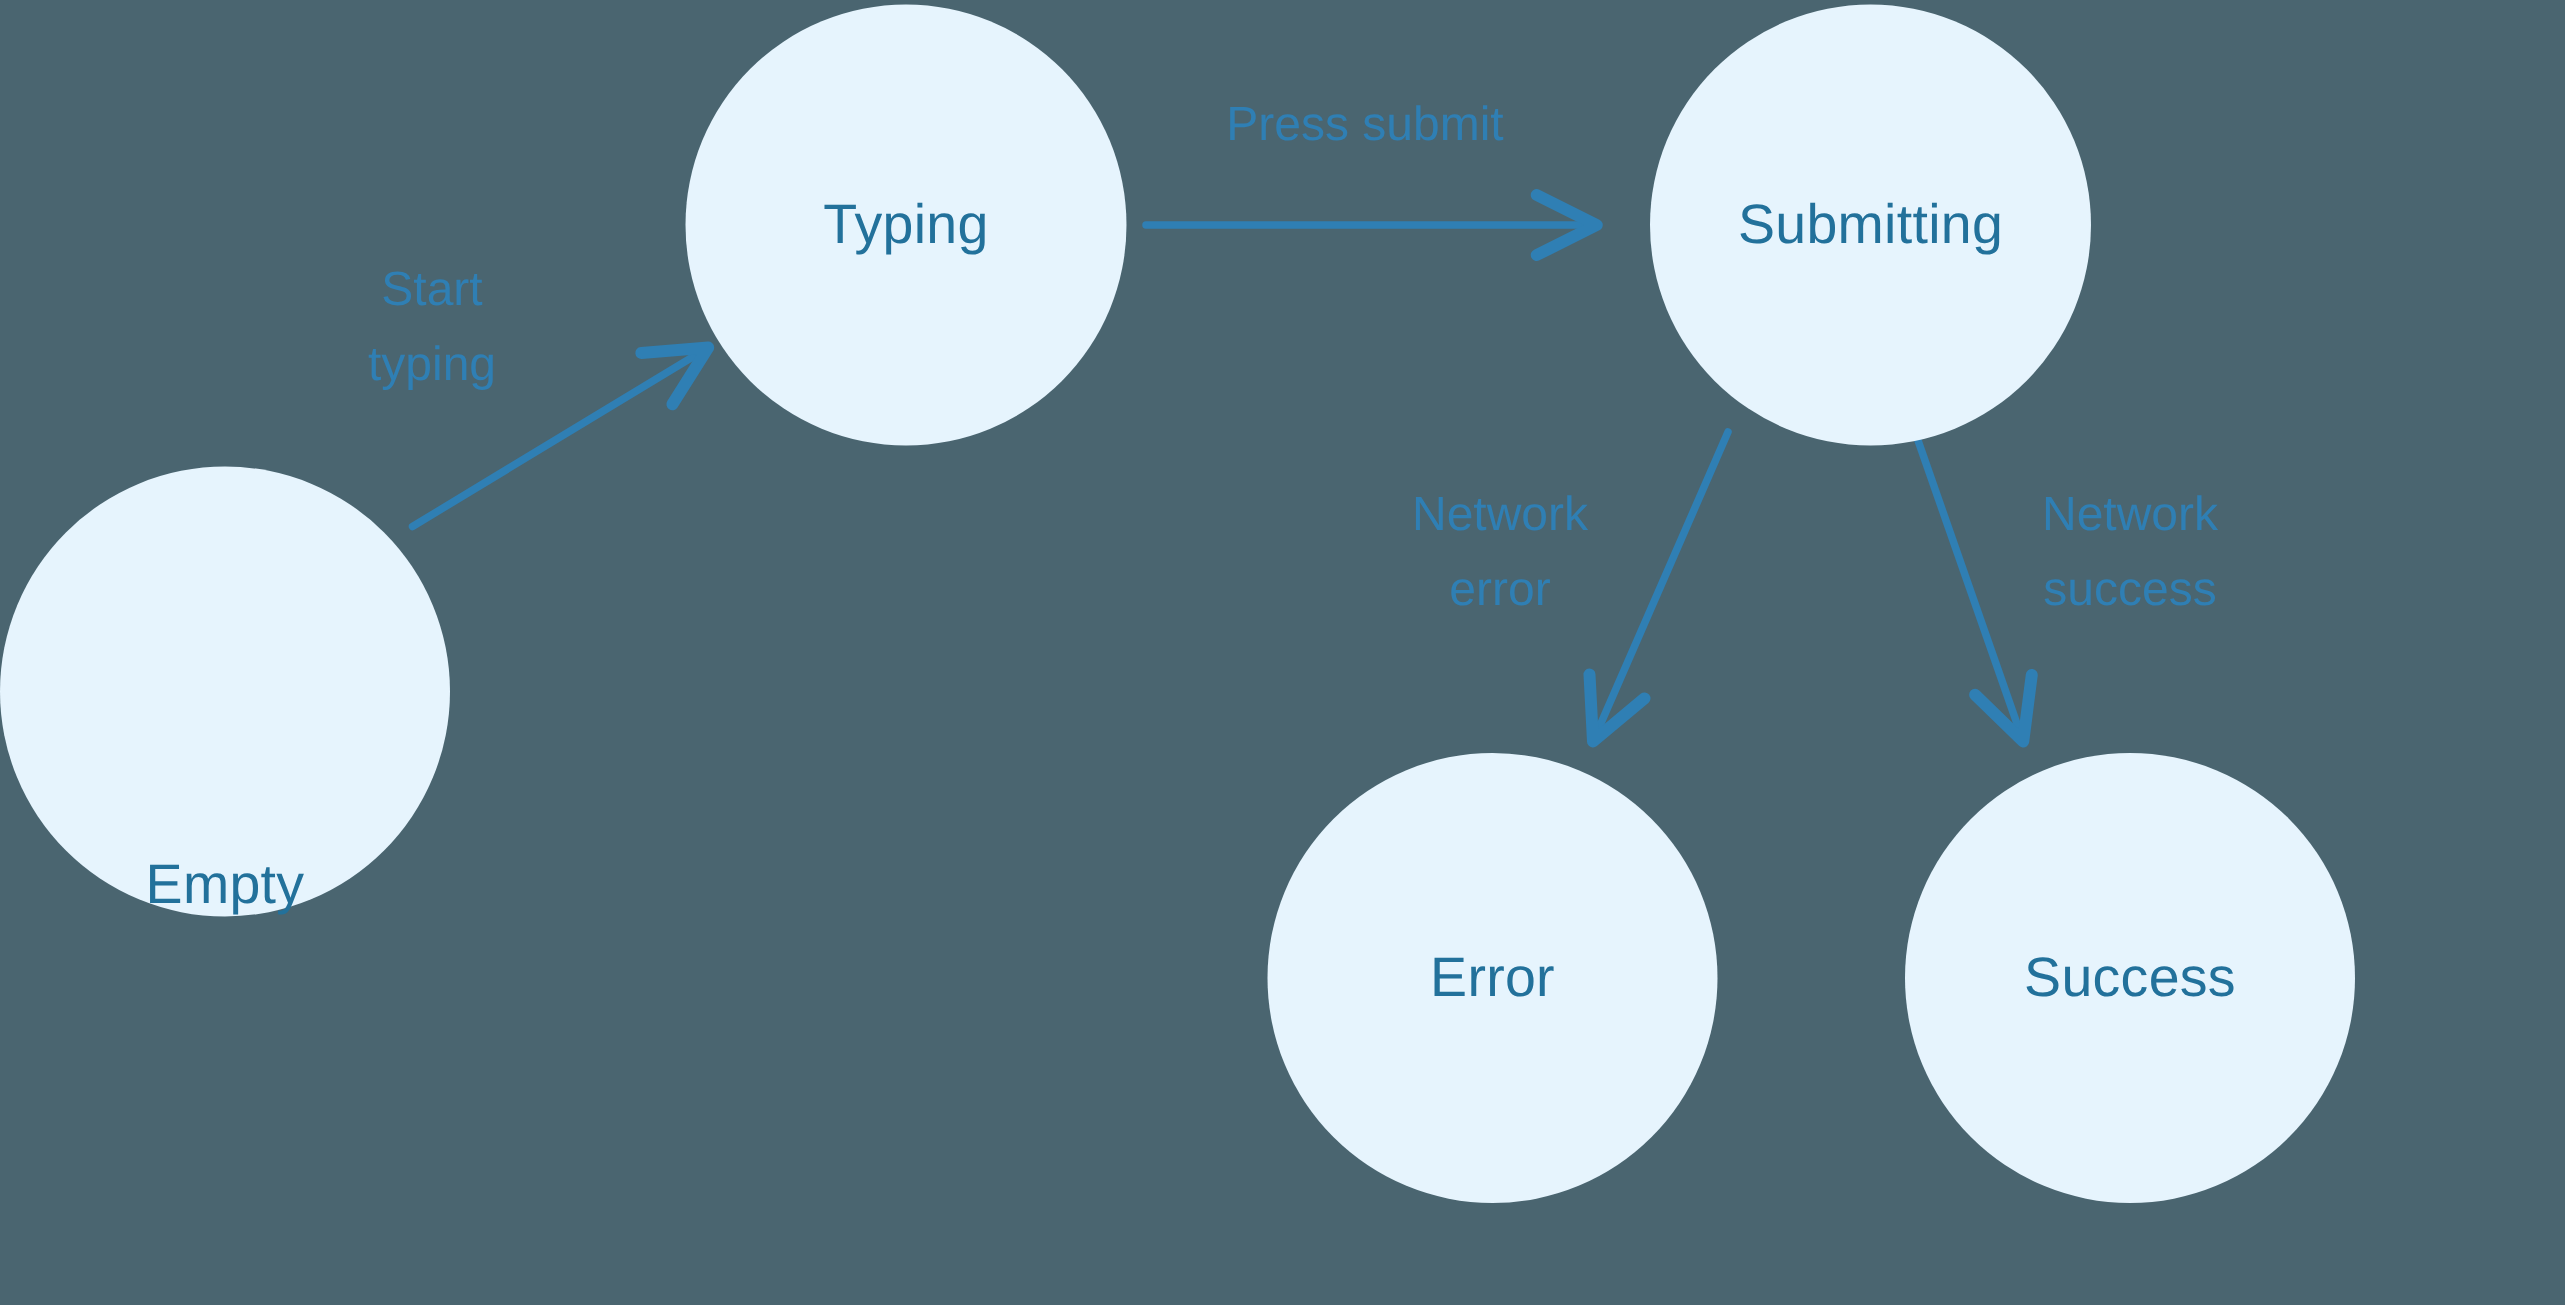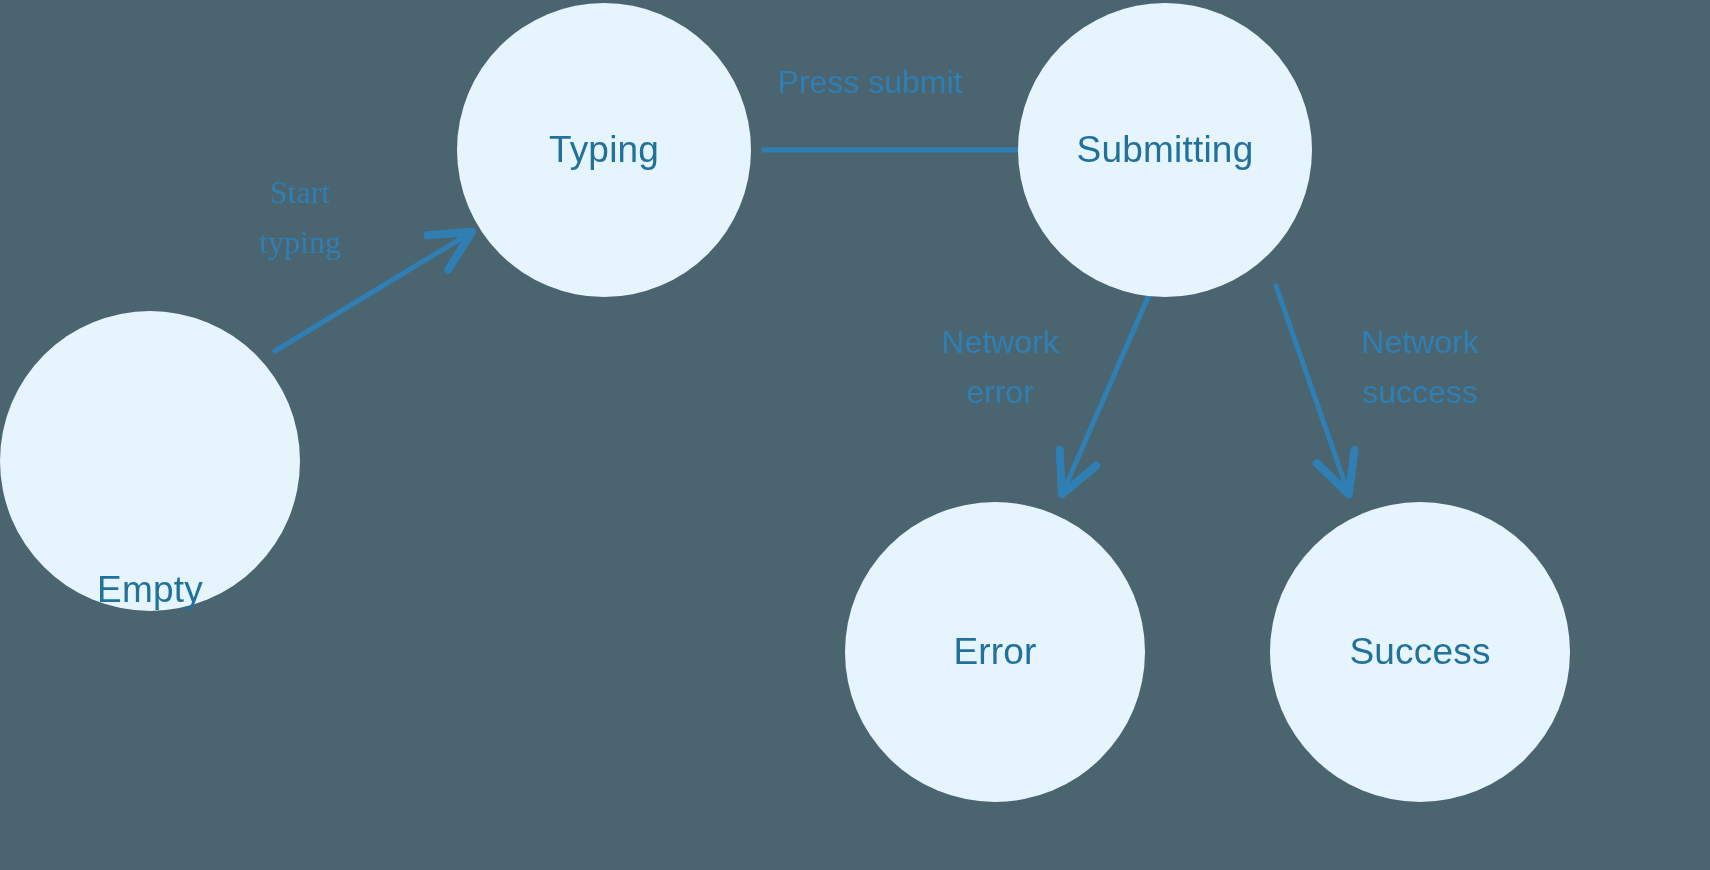--- a/index.html
+++ b/index.html
@@ -78,36 +78,36 @@
   </svg>
 
   <div class="node" style="left:0px; top:311px; width:300px; height:300px;align-items:flex-end;">
     <span class="node-label">Empty</span>
   </div>
 
   <div class="node" style="left:457px; top:3px; width:294px; height:294px;">
     <span class="node-label">Typing</span>
   </div>
 
-  <div class="node" style="left:1018px; top:3px; width:294px; height:294px;">
+  <div class="node" style="left:1100px; top:3px; width:294px; height:294px;">
     <span class="node-label">Submitting</span>
   </div>
 
   <div class="node" style="left:845px; top:502px; width:300px; height:300px;">
     <span class="node-label">Error</span>
   </div>
 
   <div class="node" style="left:1270px; top:502px; width:300px; height:300px;">
     <span class="node-label">Success</span>
   </div>
 
-  <div class="edge-label" style="left:220px; top:168px; width:160px;font-family:Liberation Serif, serif;">Start
+  <div class="edge-label" style="left:208px; top:168px; width:160px;">Start
 typing</div>
 
-  <div class="edge-label" style="left:740px; top:58px; width:260px;">Press submit</div>
+  <div class="edge-label" style="left:780px; top:58px; width:260px;">Press submit</div>
 
   <div class="edge-label" style="left:900px; top:318px; width:200px;">Network
 error</div>
 
   <div class="edge-label" style="left:1320px; top:318px; width:200px;">Network
 success</div>
 
 </div>
 
 </body></html>

